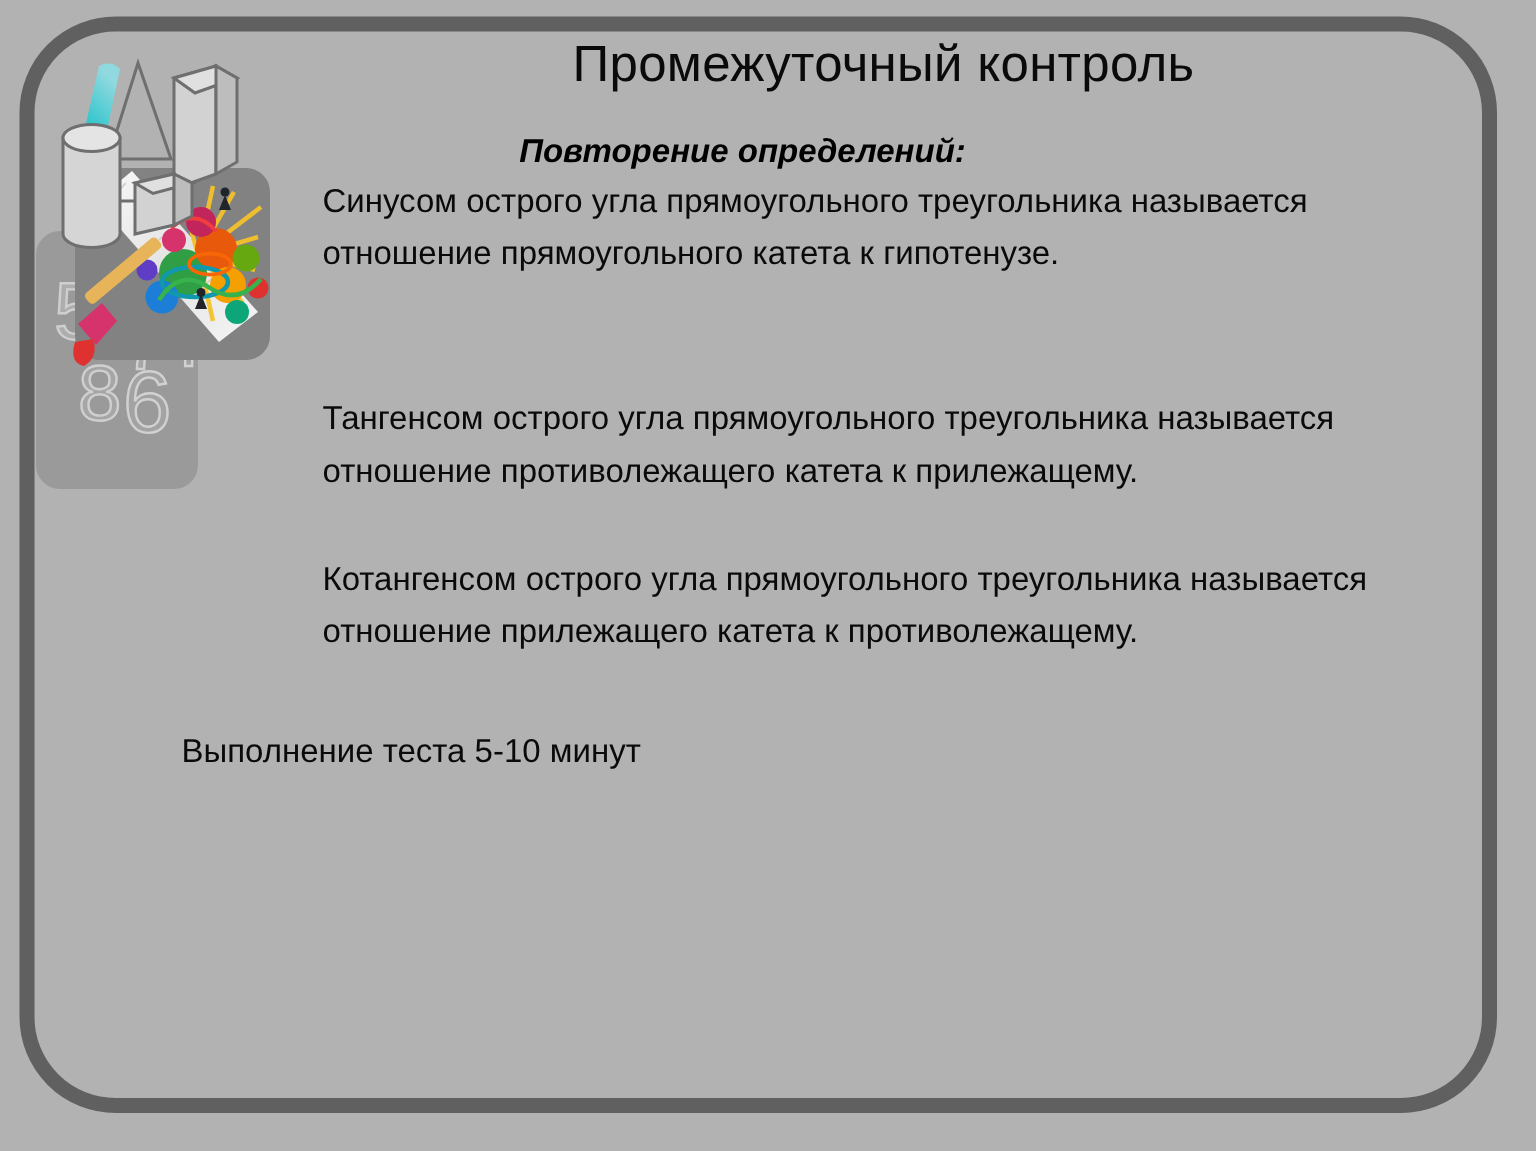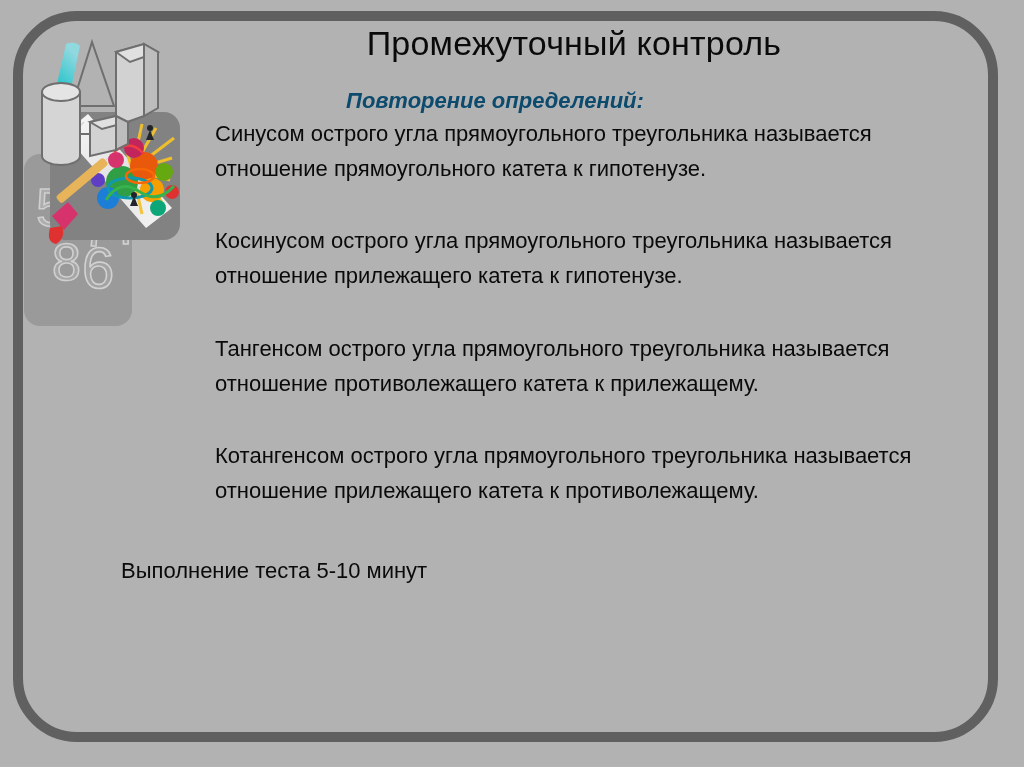--- a/index.html
+++ b/index.html
@@ -29,21 +29,21 @@
     height: 731px;
     border: 10px solid #606060;
     border-radius: 64px;
     box-sizing: border-box;
     pointer-events: none;
   }
 
   
   #title-bar {
     position: absolute;
-    left: 184px;
+    left: 199px;
     top: 24px;
     width: 780px;
     height: 50px;
     text-align: center;
   }
   #title-text {
     font-size: 34px;
     font-weight: 400;
     color: #0a0a0a;
     letter-spacing: 0.2px;
@@ -56,21 +56,21 @@
     left: 105px;
     top: 88px;
     width: 860px;
     height: 620px;
   }
 
   .subtitle {
     font-size: 22px;
     font-weight: bold;
     font-style: italic;
-    color: #0c4a6e;
+    color: #000000;
     text-align: center;
     margin: 0 0 2px 110px;
     width: 560px;
   }
 
   .para {
     font-size: 22px;
     line-height: 35px;
     color: #0a0a0a;
     margin: 0 0 0 110px;
@@ -215,21 +215,20 @@
   </div>
 
   <div id="title-bar">
     <div id="title-text">Промежуточный контроль</div>
   </div>
 
   <div id="body-col">
     <div class="subtitle">Повторение определений:</div>
     <p class="para">Синусом острого угла прямоугольного треугольника называется отношение прямоугольного катета к гипотенузе.</p>
     <div class="gap-a"></div>
-    <p class="para">Косинусом острого угла прямоугольного треугольника называется отношение прилежащего катета к гипотенузе.</p>
     <div class="gap-b"></div>
     <p class="para">Тангенсом острого угла прямоугольного треугольника называется отношение противолежащего катета к прилежащему.</p>
     <div class="gap-c"></div>
     <p class="para">Котангенсом острого угла прямоугольного треугольника называется отношение прилежащего катета к противолежащему.</p>
     <div class="gap-d"></div>
     <p class="footnote">Выполнение теста 5-10 минут</p>
   </div>
 
 </div>
 

